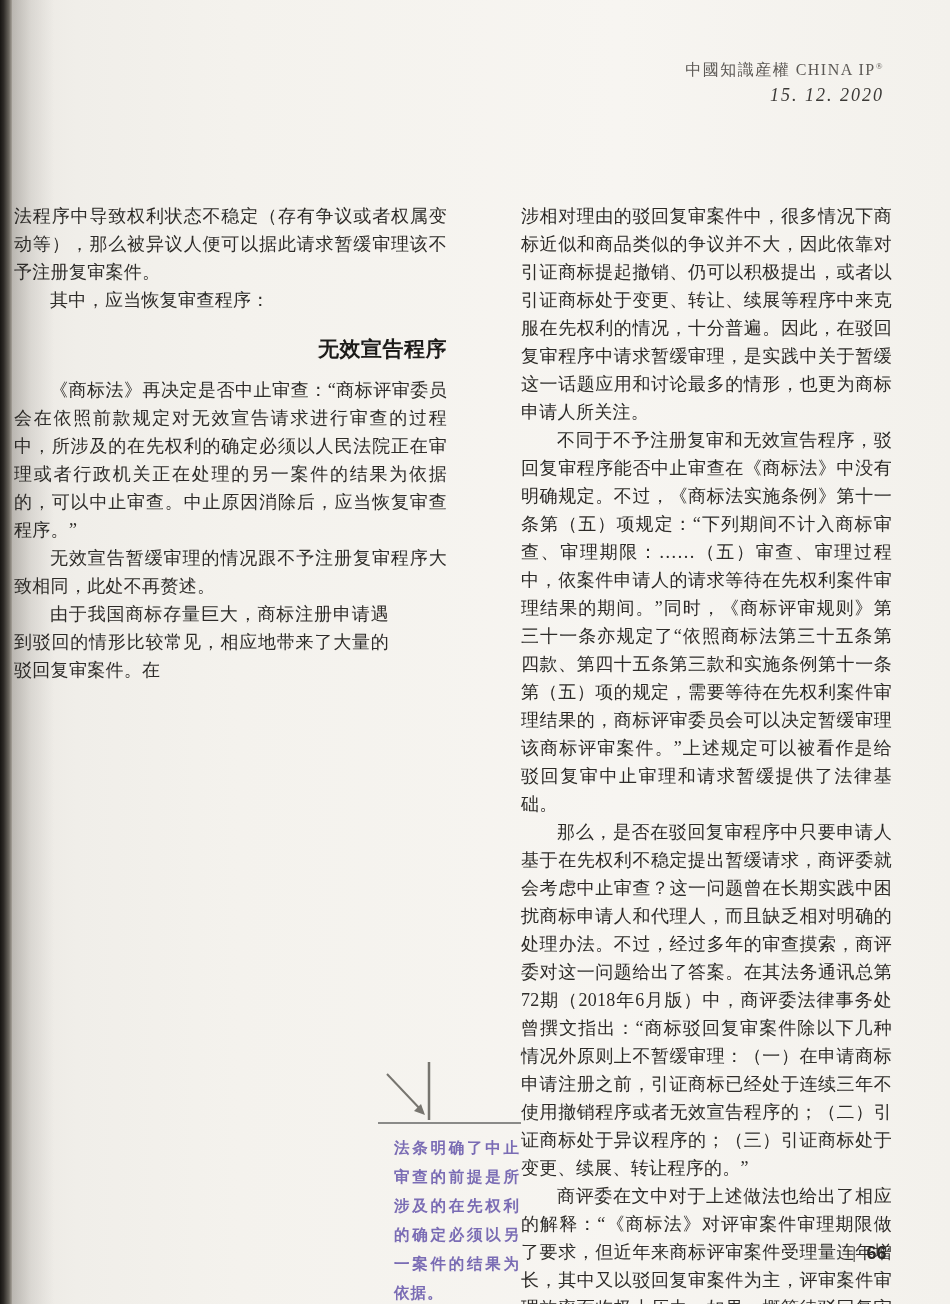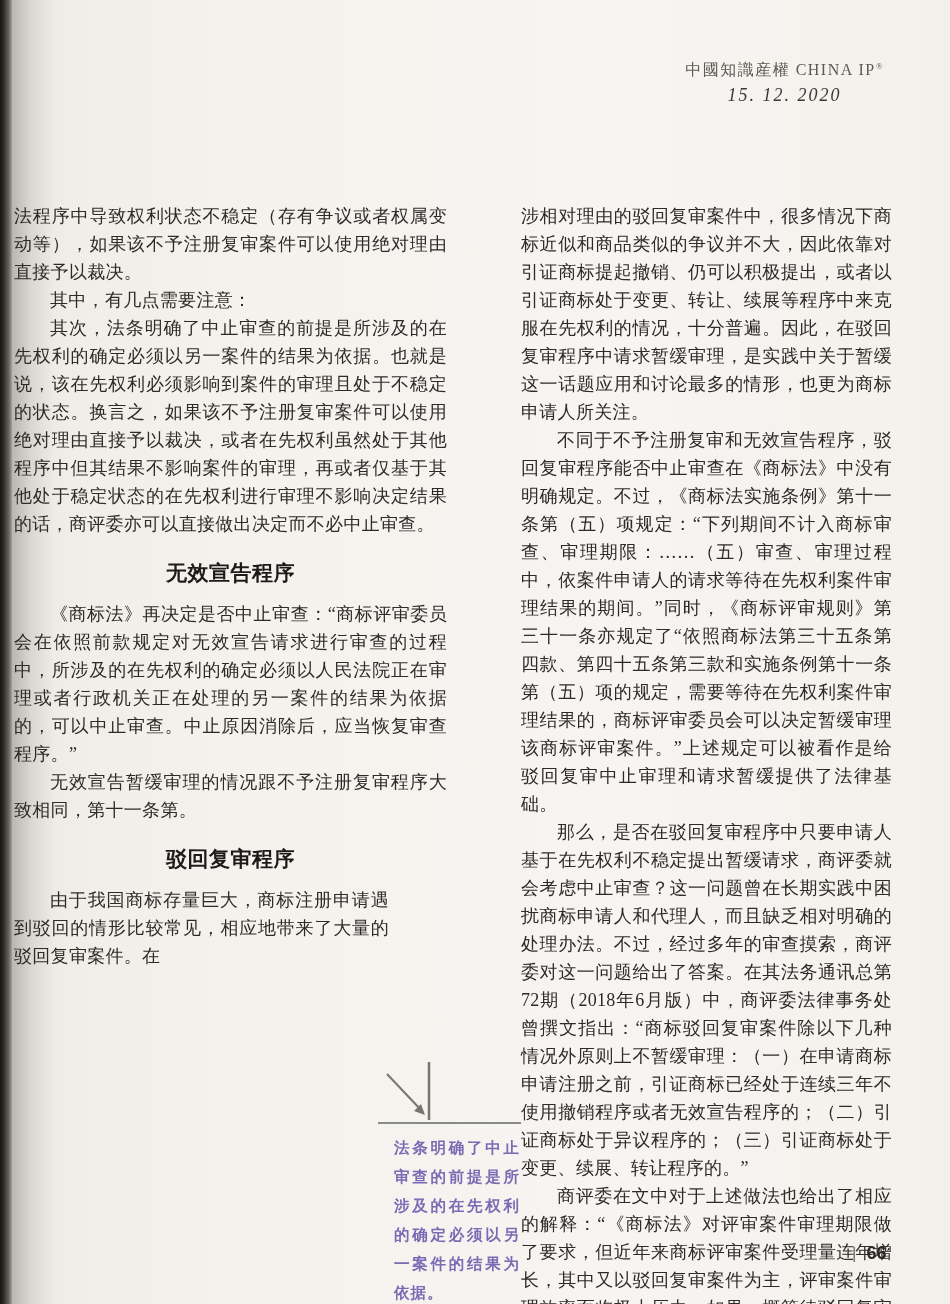--- a/index.html
+++ b/index.html
@@ -10,39 +10,39 @@
   }
   .binding-edge{
     position:absolute;left:0;top:0;width:12px;height:100%;
     background:linear-gradient(90deg,#171512 0%,#2e2b27 30%,#6b675f 75%,#a7a29a 100%);
   }
   .binding-shadow{
     position:absolute;left:12px;top:0;width:42px;height:100%;
     background:linear-gradient(90deg,rgba(60,55,48,0.28) 0%,rgba(60,55,48,0.10) 45%,rgba(60,55,48,0) 100%);
   }
   .masthead{
-    position:absolute;top:60px;right:66px;text-align:center;
+    position:absolute;top:60px;right:66px;text-align:right;
     font-family:"Liberation Serif","DejaVu Serif",serif;color:#55524e;
   }
   .masthead .brand{font-size:16px;letter-spacing:1.5px;color:#5c5955;}
   .masthead .brand sup{font-size:9px;}
   .masthead .date{font-size:18px;color:#3b3936;margin-top:4px;letter-spacing:2px;font-style:italic;}
   .col{
     position:absolute;top:202px;color:#2d2b28;font-size:18px;line-height:28px;
     text-align:justify;letter-spacing:0.3px;
   }
   .col-left{left:14px;width:433px;}
   .col-right{left:521px;width:371px;}
   .col p{margin:0;}
   .col p.indent{text-indent:2em;}
   .col p.narrow{padding-right:58px;}
   .section-heading{
     font-family:"Liberation Sans","DejaVu Sans",sans-serif;
     font-weight:700;font-size:21px;color:#1c1b19;letter-spacing:0.5px;
-    margin:22px 0 14px 0;line-height:26px;text-align:center;text-indent:0;
+    margin:22px 0 14px 0;line-height:26px;text-align:right;text-indent:0;
   }
   .pullquote{
     position:absolute;left:378px;top:1060px;width:143px;
   }
   .pullquote .arrow-box{height:62px;position:relative;}
   .pullquote .rule{border-top:2px solid #8a8a88;margin-bottom:9px;}
   .pullquote .quote-text{
     font-family:"Liberation Sans","DejaVu Sans",sans-serif;
     font-weight:700;font-size:15.5px;line-height:29px;letter-spacing:1px;
     text-align:justify;margin-left:16px;width:126px;
@@ -61,27 +61,25 @@
 
   <div class="binding-edge"></div>
   <div class="binding-shadow"></div>
 
   <div class="masthead">
     <div class="brand"><span>中國知識産權 CHINA IP</span><sup>®</sup></div>
     <div class="date">15. 12. 2020</div>
   </div>
 
   <div class="col col-left">
-    <p>法程序中导致权利状态不稳定（存有争议或者权属变动等），如果该不予注册复审案件可以使用绝对理由直接予以裁决。</p>
-    <p class="indent">其中，有几点需要注意：</p>
-    <p class="indent">其次，法条明确了中止审查的前提是所涉及的在先权利的确定必须以另一案件的结果为依据。也就是说，该在先权利必须影响到案件的审理且处于不稳定的状态。换言之，如果该不予注册复审案件可以使用绝对理由直接予以裁决，或者在先权利虽然处于其他程序中但其结果不影响案件的审理，再或者仅基于其他处于稳定状态的在先权利进行审理不影响决定结果的话，商评委亦可以直接做出决定而不必中止审查。</p>
+    <p>法程序中导致权利状态不稳定（存有争议或者权属变动等），那么被异议人便可以据此请求暂缓审理该不予注册复审案件。</p>
+    <p class="indent">其中，应当恢复审查程序：</p>
     <h2 class="section-heading">无效宣告程序</h2>
     <p class="indent">《商标法》再决定是否中止审查：“商标评审委员会在依照前款规定对无效宣告请求进行审查的过程中，所涉及的在先权利的确定必须以人民法院正在审理或者行政机关正在处理的另一案件的结果为依据的，可以中止审查。中止原因消除后，应当恢复审查程序。”</p>
-    <p class="indent">无效宣告暂缓审理的情况跟不予注册复审程序大致相同，第十一条第。</p>
-    <h2 class="section-heading">驳回复审程序</h2>
+    <p class="indent">无效宣告暂缓审理的情况跟不予注册复审程序大致相同，此处不再赘述。</p>
     <p class="indent narrow">由于我国商标存量巨大，商标注册申请遇到驳回的情形比较常见，相应地带来了大量的驳回复审案件。在</p>
   </div>
 
   <div class="col col-right">
     <p>涉相对理由的驳回复审案件中，很多情况下商标近似和商品类似的争议并不大，因此依靠对引证商标提起撤销、仍可以积极提出，或者以引证商标处于变更、转让、续展等程序中来克服在先权利的情况，十分普遍。因此，在驳回复审程序中请求暂缓审理，是实践中关于暂缓这一话题应用和讨论最多的情形，也更为商标申请人所关注。</p>
     <p class="indent">不同于不予注册复审和无效宣告程序，驳回复审程序能否中止审查在《商标法》中没有明确规定。不过，《商标法实施条例》第十一条第（五）项规定：“下列期间不计入商标审查、审理期限：……（五）审查、审理过程中，依案件申请人的请求等待在先权利案件审理结果的期间。”同时，《商标评审规则》第三十一条亦规定了“依照商标法第三十五条第四款、第四十五条第三款和实施条例第十一条第（五）项的规定，需要等待在先权利案件审理结果的，商标评审委员会可以决定暂缓审理该商标评审案件。”上述规定可以被看作是给驳回复审中止审理和请求暂缓提供了法律基础。</p>
     <p class="indent">那么，是否在驳回复审程序中只要申请人基于在先权利不稳定提出暂缓请求，商评委就会考虑中止审查？这一问题曾在长期实践中困扰商标申请人和代理人，而且缺乏相对明确的处理办法。不过，经过多年的审查摸索，商评委对这一问题给出了答案。在其法务通讯总第72期（2018年6月版）中，商评委法律事务处曾撰文指出：“商标驳回复审案件除以下几种情况外原则上不暂缓审理：（一）在申请商标申请注册之前，引证商标已经处于连续三年不使用撤销程序或者无效宣告程序的；（二）引证商标处于异议程序的；（三）引证商标处于变更、续展、转让程序的。”</p>
     <p class="indent">商评委在文中对于上述做法也给出了相应的解释：“《商标法》对评审案件审理期限做了要求，但近年来商标评审案件受理量连年增长，其中又以驳回复审案件为主，评审案件审理效率面临极大压力。如果一概等待驳回复审案件中引证商标权利状态最终确定，将给审查工作的管理带来巨大困难。”也就是说，商评委结合实际情况在效率和公平两者之间做出了相对妥帖的权衡和选择，既在一定程度上满足了商标申请人正常合理的暂缓期待，又不至于因为大面积的中止审查带来授权效率的普遍低</p>
   </div>
 

